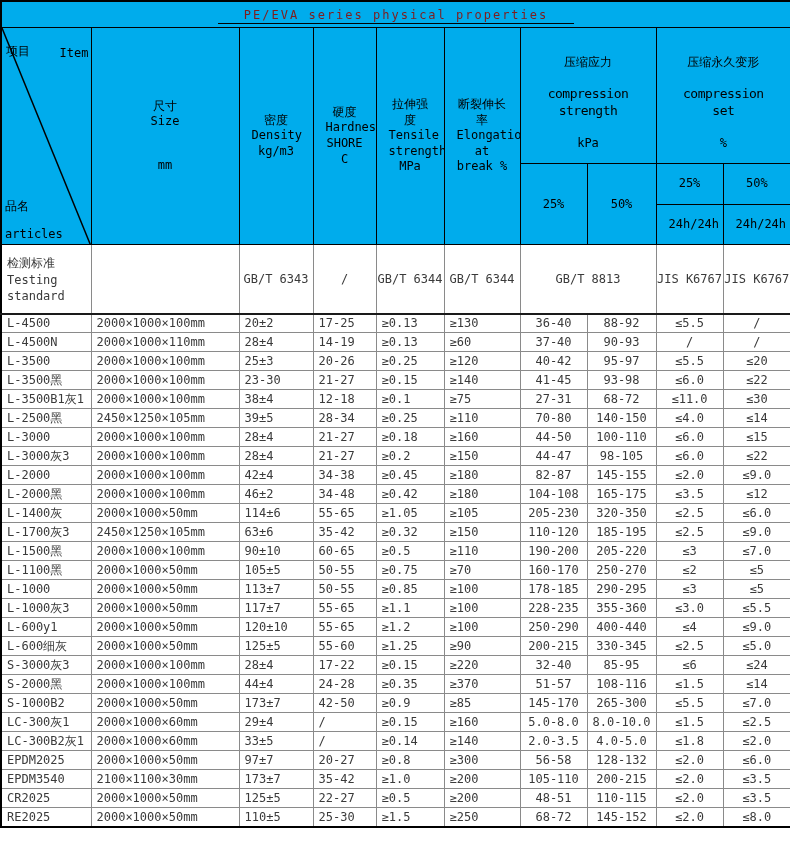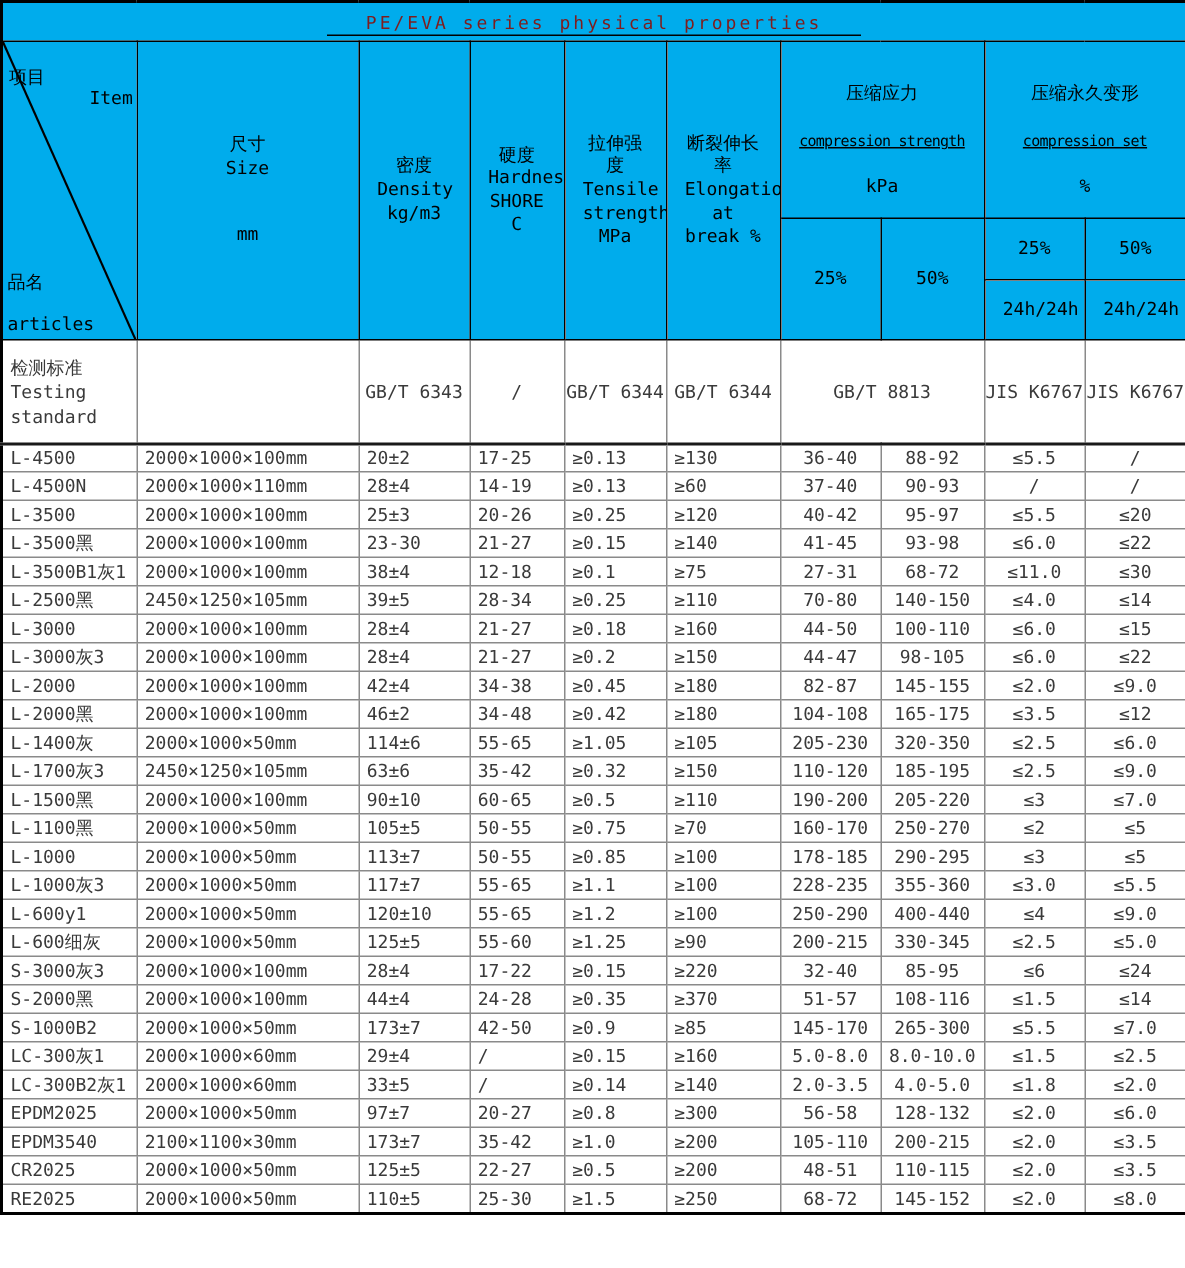--- a/index.html
+++ b/index.html
@@ -12,34 +12,34 @@
     width:790px; border-collapse:collapse; table-layout:fixed;
     border:2px solid #000;
   }
   
   td.hd {
     background:#00ACEC; border:1px solid #000; color:#000;
     text-align:center; vertical-align:middle;
     font-size:12px; line-height:1.3; white-space:pre-line; padding:12px;
     overflow:hidden;
   }
-  td.hd .fit { font-size:10px; letter-spacing:-0.5px;text-decoration:underline; }
+  td.hd .fit { font-size:13px; letter-spacing:-0.5px; }
   tr.title-row td {
     background:#00ACEC; border-bottom:1px solid #000;
     text-align:center; padding:0; height:26px;
   }
   .title-text {
     display:inline-block; font-size:12px; letter-spacing:2px; color:#7f1d1d;
     border-bottom:1px solid #000; padding:2px 26px 1px 26px; white-space:nowrap;
   }
   
   td.diag { position:relative; padding:0; }
   td.diag svg { position:absolute; left:0; top:0; width:100%; height:100%; }
   td.diag .t-item    { position:absolute; left:4px;  top:16px;  font-size:12px; }
-  td.diag .t-item-en { position:absolute; right:2px; top:30px;  font-size:12px; }
+  td.diag .t-item-en { position:absolute; right:2px; top:18px;  font-size:12px; }
   td.diag .t-name    { position:absolute; left:3px;  bottom:30px; font-size:12px; }
   td.diag .t-name-en { position:absolute; left:3px;  bottom:2px;  font-size:12px; }
   .size-head-unit { display:block; margin-top:28px; }
   
   td.data {
     background:#fff; border:1px solid #8a8a8a; color:#3a3a3a;
     font-size:12px; line-height:1.15; vertical-align:middle;
     padding:1px 2px 0 5px; white-space:nowrap; overflow:hidden;
   }
   td.data.ac { text-align:center; padding-left:0; padding-right:0; }

